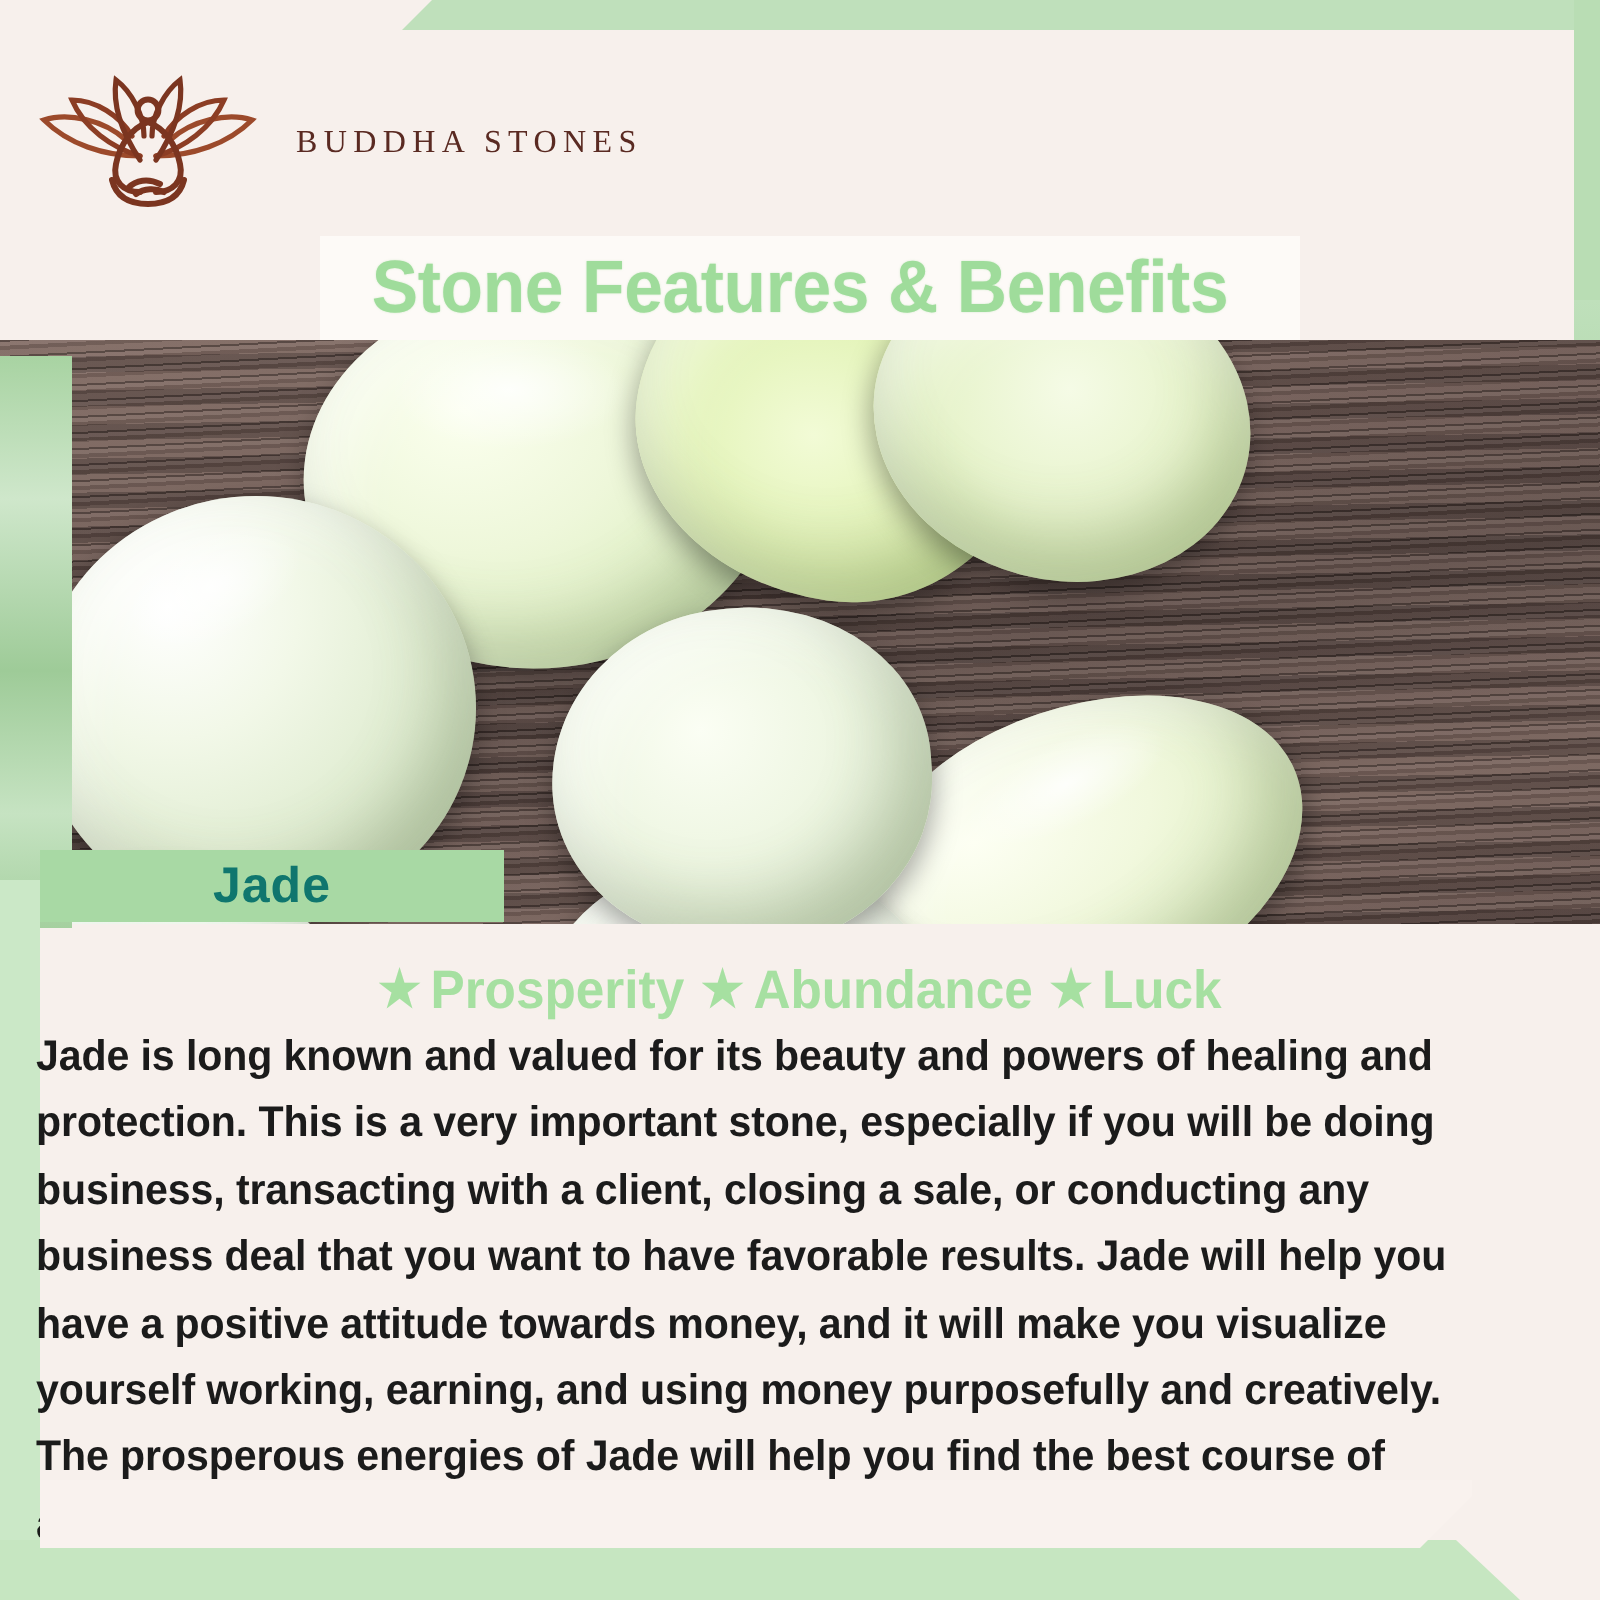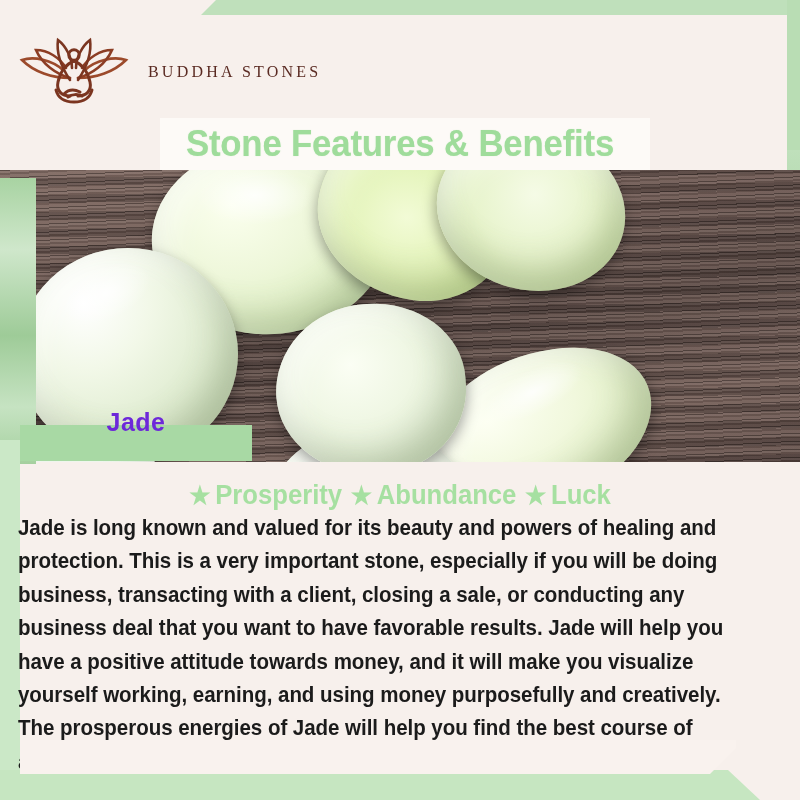--- a/index.html
+++ b/index.html
@@ -101,23 +101,23 @@
     background:radial-gradient(ellipse at 50% 50%, rgba(255,255,255,.85), rgba(255,255,255,0) 70%);
     pointer-events:none;
   }
 
   
   .jade-band{
     position:absolute;left:20px;top:425px;width:232px;height:36px;
     background:#a8d9a4;
   }
   .jade-label{
-    position:absolute;left:20px;top:404px;width:232px;height:36px;
+    position:absolute;left:20px;top:425px;width:232px;height:36px;
     display:flex;align-items:center;justify-content:center;
-    color:#6d28d9;font-weight:bold;font-size:25px;letter-spacing:.5px;
+    color:#0f766e;font-weight:bold;font-size:25px;letter-spacing:.5px;
     font-family:"Liberation Sans",sans-serif;
   }
 
   
   .benefits{
     position:absolute;left:0;top:478px;width:800px;height:34px;
     display:flex;align-items:center;justify-content:center;
     gap:9px;
     font-family:"Liberation Sans Narrow","Liberation Sans",sans-serif;
     font-weight:bold;font-size:27px;color:#a6e0a1;

